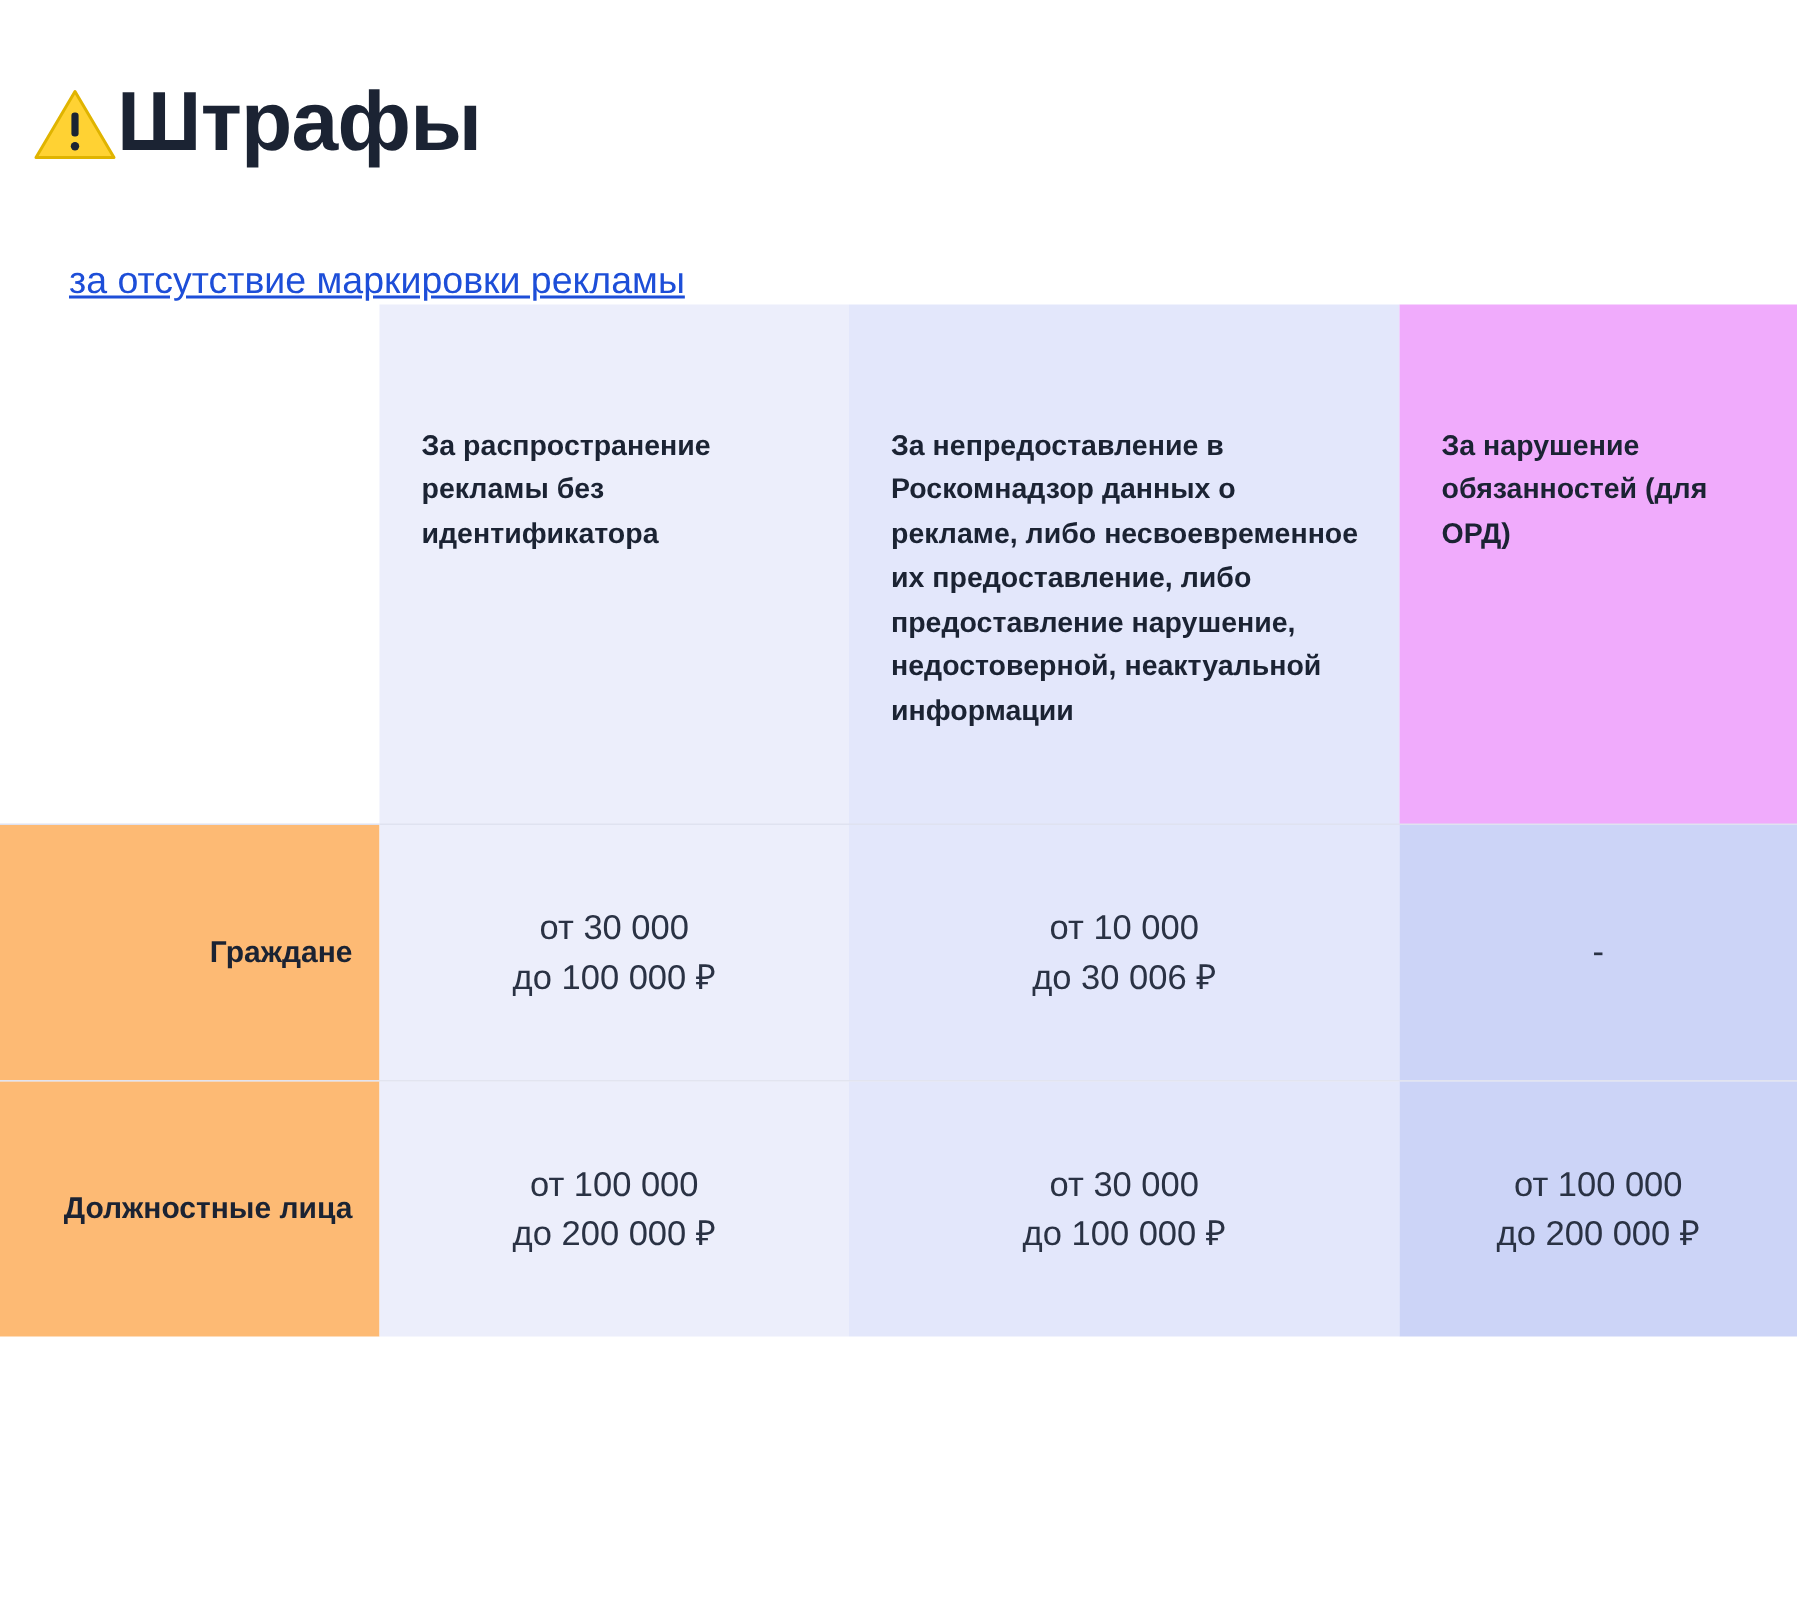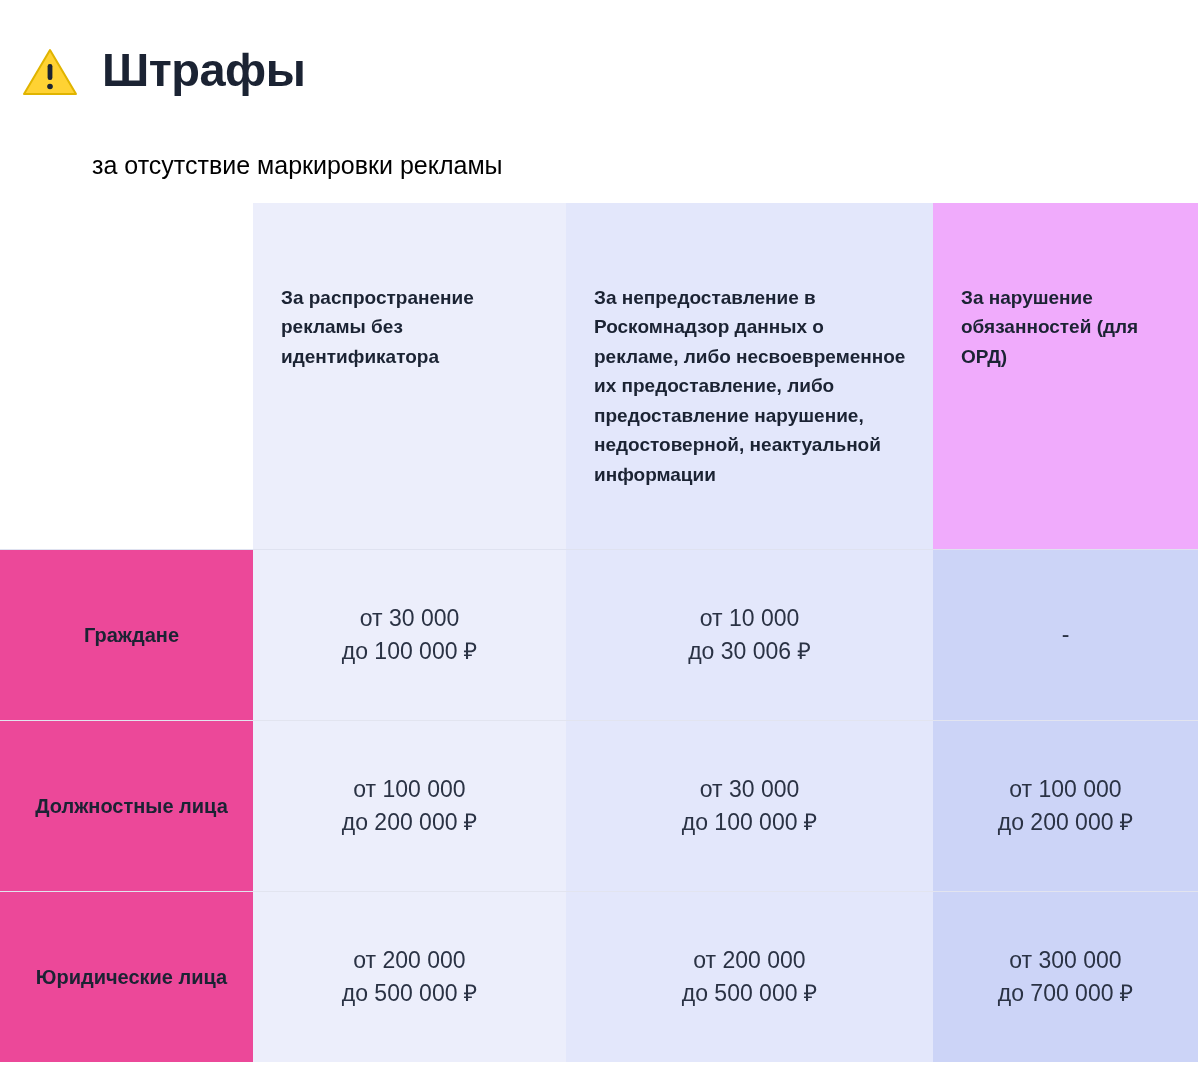--- a/index.html
+++ b/index.html
@@ -32,34 +32,35 @@
     padding-left: 22px;
   }
   .warn-icon {
     width: 56px;
     height: 52px;
     flex: 0 0 auto;
     position: relative;
     top: 2px;
   }
   .page-title {
-    font-size: 47px;
+    font-size: 56px;
     line-height: 1.05;
     font-weight: 700;
     letter-spacing: -0.5px;
     color: #1b2333;
-    margin-left: 24px;
+    margin-left: 0;
   }
   .subtitle {
     margin-top: 24px;
-    padding-left: 92px;
+    padding-left: 46px;
     font-size: 25px;
     line-height: 1.2;
-    color: #000000;
+    color: #1d4ed8;
     font-weight: 400;
+    text-decoration: underline;
   }
 
   
   .table-wrap {
     position: absolute;
     left: 0;
     top: 203px;
     width: 1198px;
     height: 867px;
   }
@@ -91,22 +92,22 @@
     font-size: 23px;
     line-height: 1.45;
     color: #2a3244;
     text-align: center;
     vertical-align: middle;
     height: 170px;
     padding: 0 18px;
     border-top: 1px solid #e2e4ef;
   }
   tbody td.lbl {
-    background: #ec4899;
-    text-align: center;
+    background: #fdba74;
+    text-align: right;
     font-weight: 700;
     font-size: 20px;
     color: #1b2333;
     padding-left: 28px;
     line-height: 1.35;
   }
   tbody td.c1 { background: #eceefb; }
   tbody td.c2 { background: #e3e7fb; }
   tbody td.c3 { background: #ccd4f7; }
 
@@ -173,32 +174,17 @@
           </td>
           <td class="c2">
             <span class="amt">от 30 000</span>
             <span class="amt">до 100 000 ₽</span>
           </td>
           <td class="c3">
             <span class="amt">от 100 000</span>
             <span class="amt">до 200 000 ₽</span>
           </td>
         </tr>
-        <tr>
-          <td class="lbl">Юридические лица</td>
-          <td class="c1">
-            <span class="amt">от 200 000</span>
-            <span class="amt">до 500 000 ₽</span>
-          </td>
-          <td class="c2">
-            <span class="amt">от 200 000</span>
-            <span class="amt">до 500 000 ₽</span>
-          </td>
-          <td class="c3">
-            <span class="amt">от 300 000</span>
-            <span class="amt">до 700 000 ₽</span>
-          </td>
-        </tr>
       </tbody>
     </table>
   </div>
 
 </div>
 
 </body></html>

